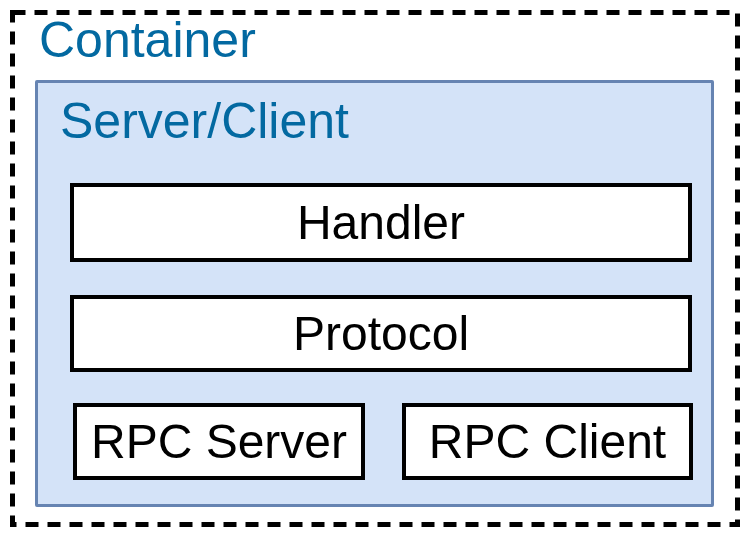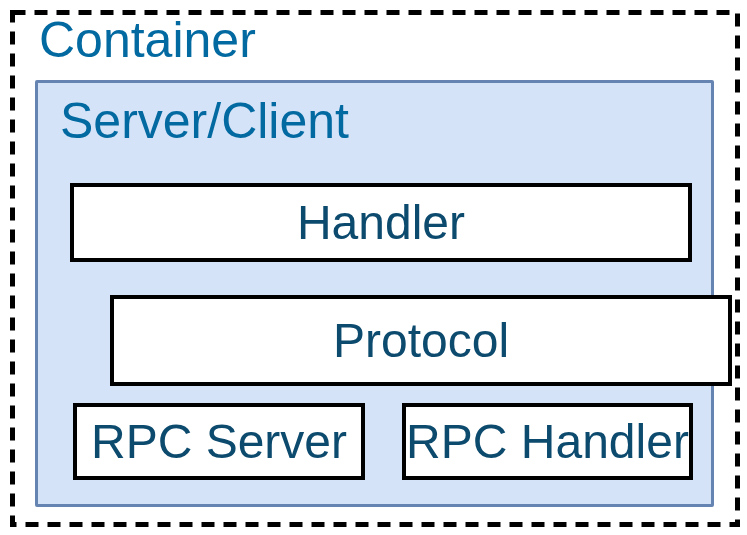--- a/index.html
+++ b/index.html
@@ -57,34 +57,33 @@
     background: #ffffff;
     border: 4px solid #000000;
     display: flex;
     align-items: center;
     justify-content: center;
   }
   .node-label {
     font-size: 48px;
     line-height: 1;
     white-space: nowrap;
-    color: #0c4a6e;
+    color: #000000;
   }
   .handler-box {
     left: 32px;
     top: 100px;
     width: 622px;
     height: 79px;
   }
   .protocol-box {
     left: 32px;
     top: 212px;
     width: 622px;
-    height: 91px;
-    margin-left: 40px;
+    height: 77px;
   }
   .rpc-server-box {
     left: 35px;
     top: 320px;
     width: 292px;
     height: 77px;
     text-align: right;
   }
   .rpc-client-box {
     left: 364px;
@@ -114,18 +113,18 @@
 
     <div class="node-box protocol-box">
       <span class="node-label">Protocol</span>
     </div>
 
     <div class="node-box rpc-server-box">
       <span class="node-label">RPC Server</span>
     </div>
 
     <div class="node-box rpc-client-box">
-      <span class="node-label">RPC Handler</span>
+      <span class="node-label">RPC Client</span>
     </div>
 
   </div>
 
 </div>
 
 </body></html>

